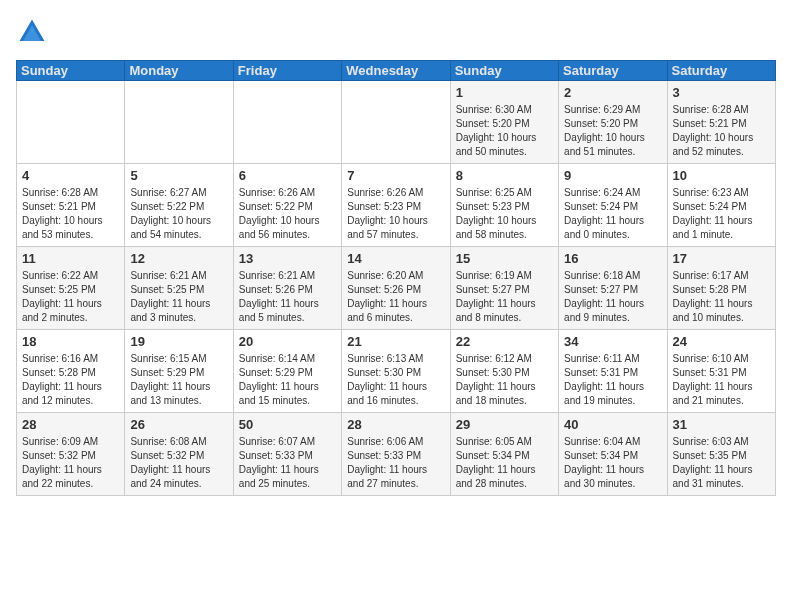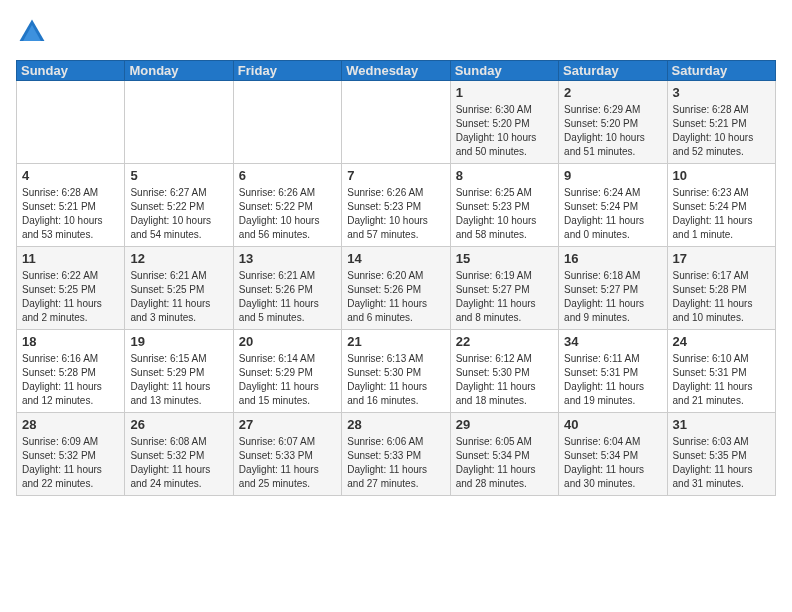--- a/index.html
+++ b/index.html
@@ -231,21 +231,21 @@
       <tr>
         <td>
           <span class="day-num">28</span>
           <div class="cell-info">Sunrise: 6:09 AM<br>Sunset: 5:32 PM<br>Daylight: 11 hours<br>and 22 minutes.</div>
         </td>
         <td>
           <span class="day-num">26</span>
           <div class="cell-info">Sunrise: 6:08 AM<br>Sunset: 5:32 PM<br>Daylight: 11 hours<br>and 24 minutes.</div>
         </td>
         <td>
-          <span class="day-num">27</span>
+          <span class="day-num">50</span>
           <div class="cell-info">Sunrise: 6:07 AM<br>Sunset: 5:33 PM<br>Daylight: 11 hours<br>and 25 minutes.</div>
         </td>
         <td>
           <span class="day-num">28</span>
           <div class="cell-info">Sunrise: 6:06 AM<br>Sunset: 5:33 PM<br>Daylight: 11 hours<br>and 27 minutes.</div>
         </td>
         <td>
           <span class="day-num">29</span>
           <div class="cell-info">Sunrise: 6:05 AM<br>Sunset: 5:34 PM<br>Daylight: 11 hours<br>and 28 minutes.</div>
         </td>

